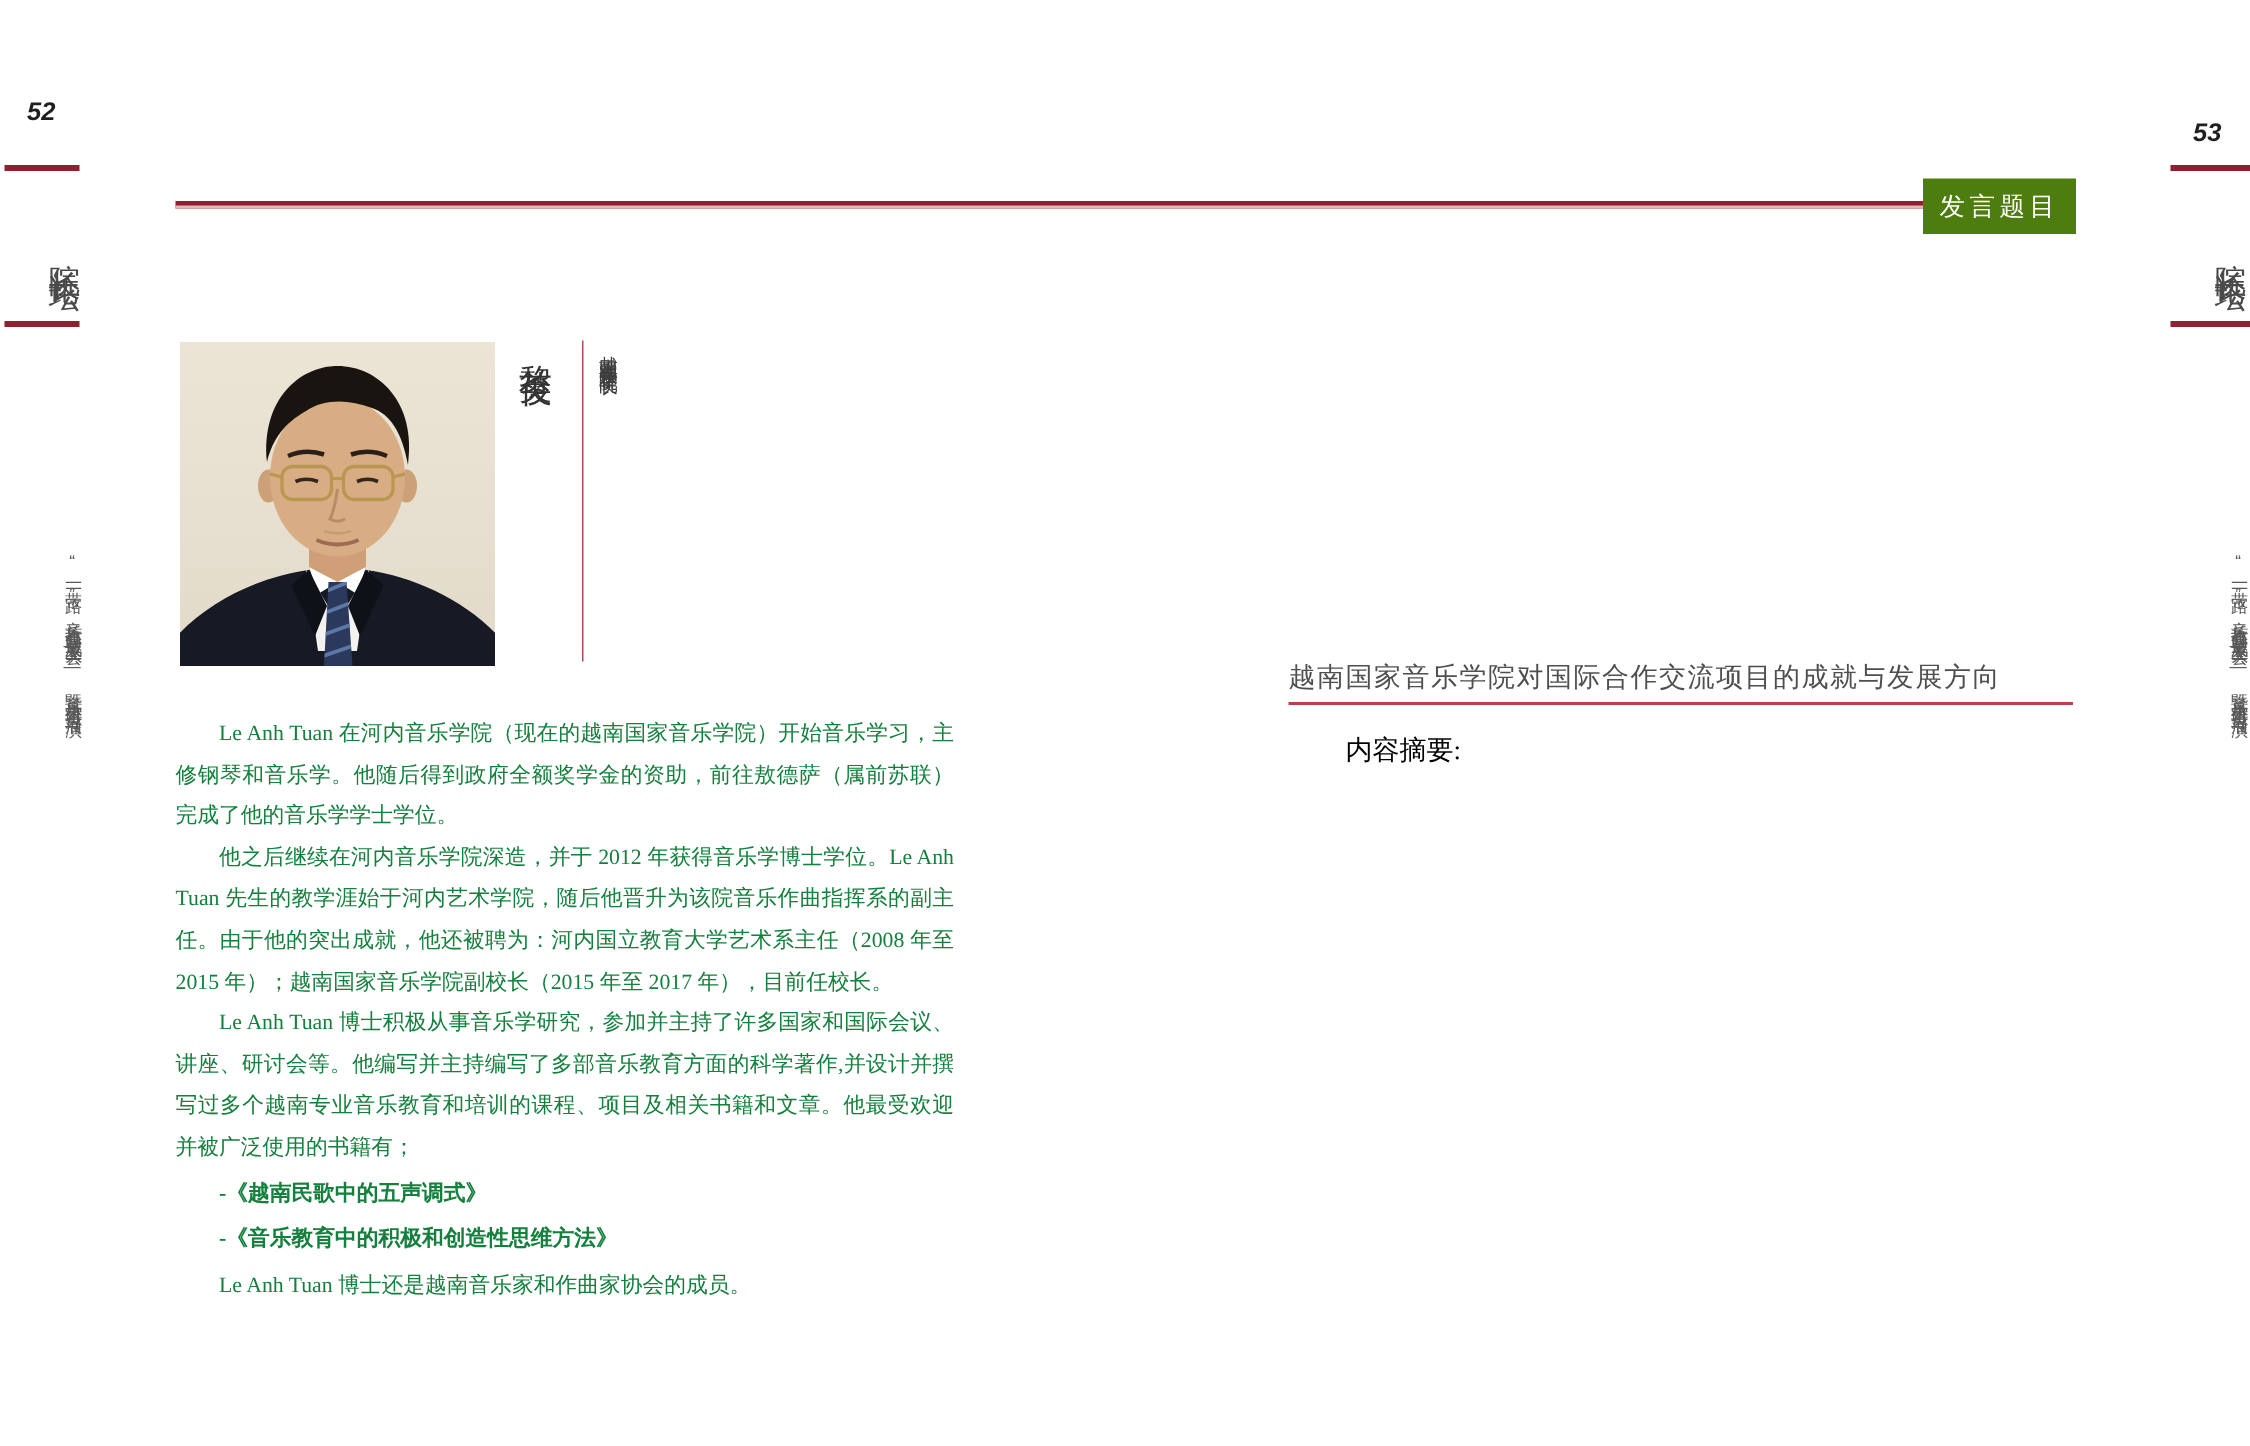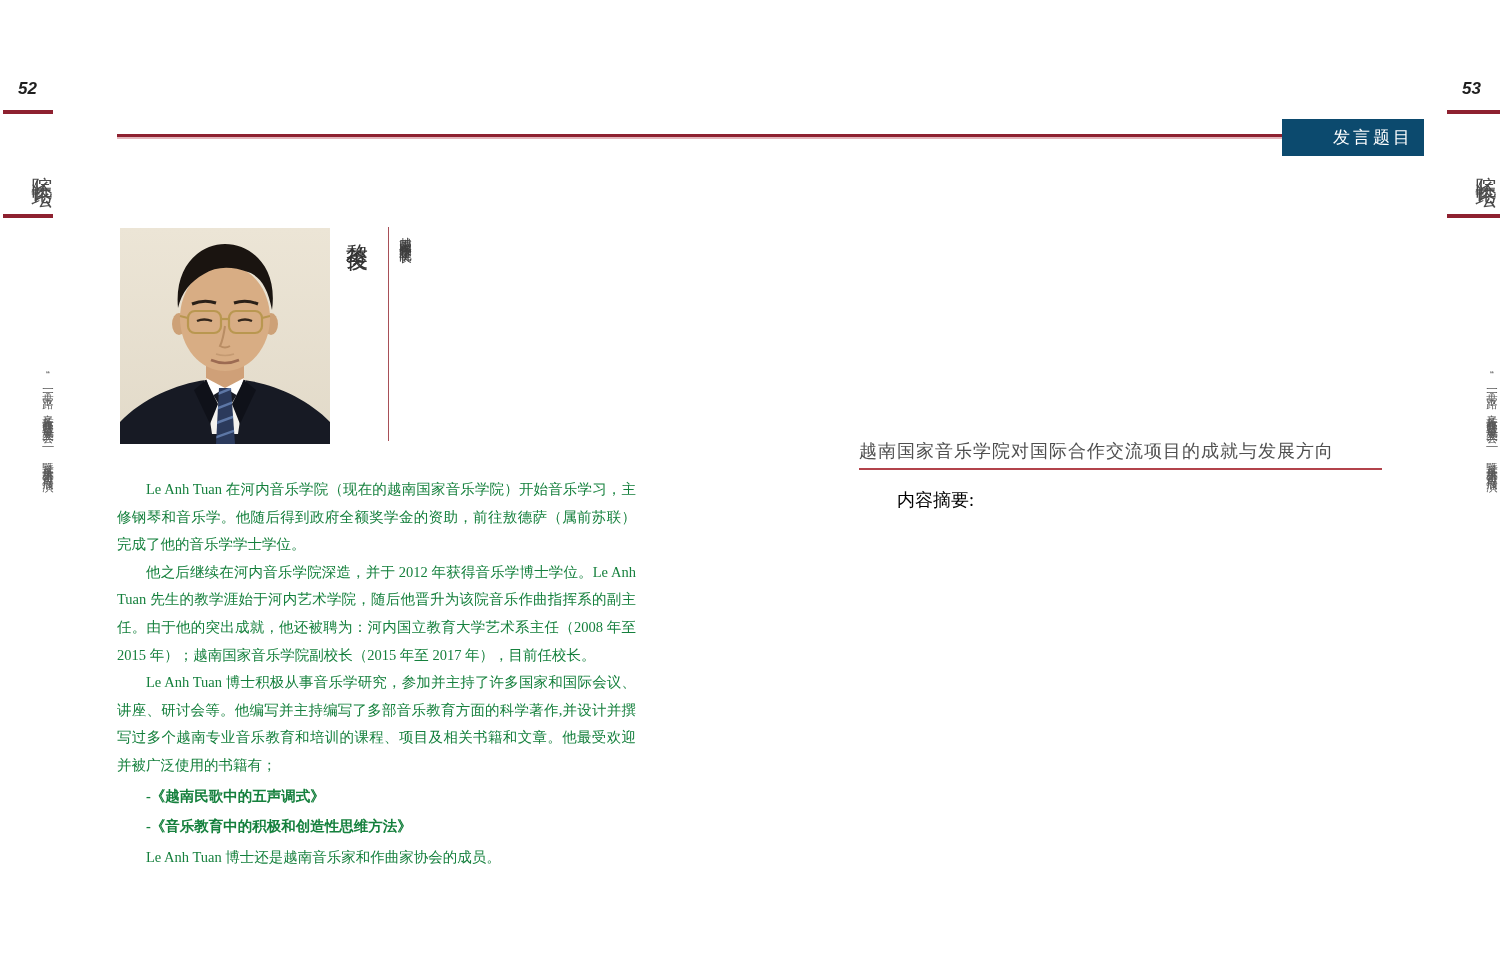--- a/index.html
+++ b/index.html
@@ -14,22 +14,22 @@
 
   
   .side-rule{background:#8e2130;height:4px;}
   .forum-title{font-size:21px;color:#4a4a4a;letter-spacing:4px;line-height:1;
                display:flex;justify-content:center;}
   .event-title{font-size:11.5px;color:#585858;letter-spacing:2px;line-height:1;
                display:flex;justify-content:center;}
 
   
   .top-rule{background:#8e2130;height:3px;border-bottom:2px solid #e3b6bc;}
-  .badge{background:#0c4a6e;color:#ffffff;display:flex;align-items:center;justify-content:center;
-         font-size:17px;letter-spacing:3px;padding-left:40px;}
+  .badge{background:#4d7c0f;color:#ffffff;display:flex;align-items:center;justify-content:center;
+         font-size:17px;letter-spacing:3px;}
 
   
   .speaker-name{font-size:22px;color:#333;letter-spacing:3px;line-height:1;}
   .name-rule{width:1px;background:#a84f57;}
   .speaker-title{font-size:12.5px;color:#3d3d3d;letter-spacing:1.5px;line-height:1;}
 
   
   .bio{font-family:"Liberation Serif","DejaVu Serif",serif;font-size:14.5px;color:#15803d;
        line-height:27.6px;text-align:justify;}
   .bio p{margin:0;text-indent:2em;}
@@ -40,21 +40,21 @@
   .speech-title{font-size:18px;color:#4f4f4f;letter-spacing:1px;white-space:nowrap;}
   .speech-rule{height:2px;background:#b2434b;}
   .abstract{font-family:"Liberation Serif","DejaVu Serif",serif;font-size:18px;color:#000000;
             line-height:27.6px;text-align:justify;}
   .abstract p{margin:0;text-indent:2em;}
   .abstract p.label{text-align:left;}
 </style>
 </head>
 <body>
 
-<div class="abs pagenum" style="left:18px;top:79px;">52</div>
+<div class="abs pagenum" style="left:18px;top:65px;">52</div>
 
 <div class="abs side-rule" style="left:3px;top:110px;width:50px;"></div>
 <div class="abs v-text forum-title" style="left:3px;top:119px;width:50px;height:95px;">院长论坛</div>
 <div class="abs side-rule" style="left:3px;top:214px;width:50px;"></div>
 <div class="abs v-text event-title" style="left:3px;top:228px;width:50px;height:385px;">“一带一路”音乐教育联盟成立大会——暨音乐学术研讨与展演</div>
 
 <div class="abs top-rule" style="left:117px;top:134px;width:1165px;"></div>
 <div class="abs badge" style="left:1282px;top:119px;width:102px;height:37px;">发言题目</div>
 
 <div class="abs pagenum" style="left:1462px;top:79px;">53</div>

